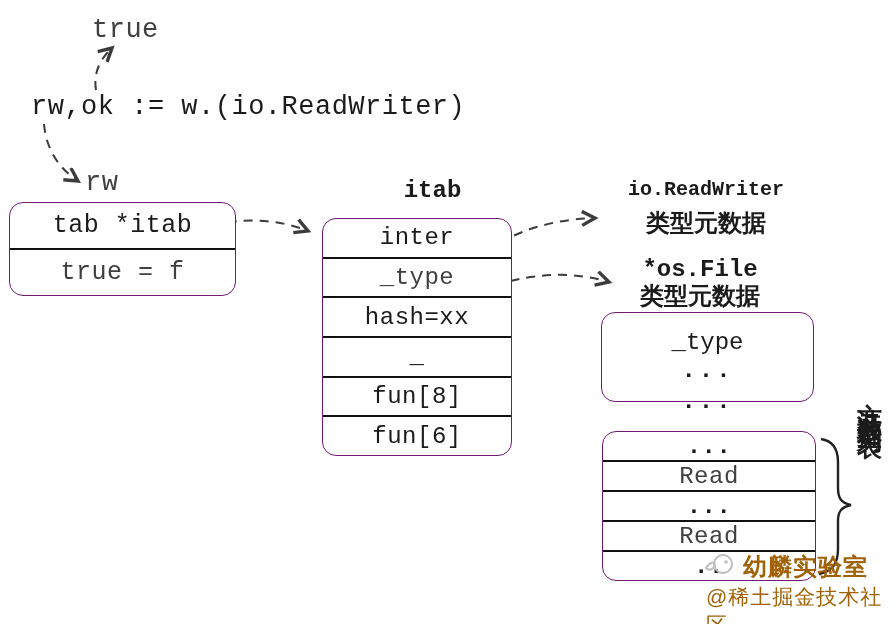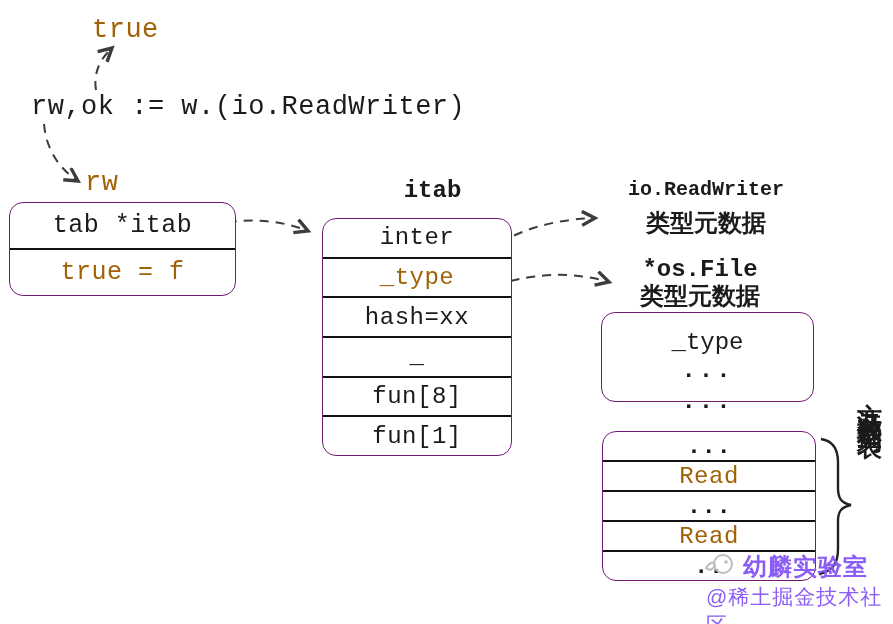--- a/index.html
+++ b/index.html
@@ -6,21 +6,21 @@
   #stage{
     position:relative;
     width:893px;height:624px;
     background:#ffffff;
     overflow:hidden;
     font-family:"Liberation Mono","DejaVu Sans Mono",monospace;
     color:#1b1b1b;
   }
   .abs{position:absolute;}
   .cjk{font-family:"Liberation Sans","DejaVu Sans",sans-serif;}
-  .red{color:#a16207;}
+  .red{color:#404040;}
   .code-top{font-size:27px;letter-spacing:.5px;white-space:pre;}
   .center{text-align:center;font-weight:bold;}
 
   
   .record{
     border:1px solid #701a75;
     border-radius:14px;
     background:#fff;
     display:flex;flex-direction:column;
     box-sizing:border-box;
@@ -51,21 +51,21 @@
   #method-box{left:602px;top:431px;width:214px;height:150px;}
   #method-box .row{font-size:24px;}
 
   #vert-caption{
     left:853px;top:383px;
     writing-mode:vertical-rl;text-orientation:upright;
     font-size:25px;letter-spacing:5px;line-height:34px;
     font-weight:bold;color:#1b1b1b;
   }
 
-  .watermark{color:#8b5cf6;}
+  .watermark{color:#a16207;}
   #wm-lab{left:743px;top:551px;font-size:24px;font-weight:bold;letter-spacing:1px;}
   #wm-comm{left:706px;top:583px;font-size:21px;letter-spacing:1px;}
   #wm-logo{left:703px;top:551px;width:34px;height:28px;}
 
   #overlay{left:0;top:0;pointer-events:none;}
 </style>
 </head>
 <body>
 
 <div id="stage">
@@ -96,21 +96,21 @@
     <div class="row red">true = f</div>
   </div>
 
   <div id="itab-title" class="abs center">itab</div>
   <div id="itab-box" class="abs record">
     <div class="row">inter</div>
     <div class="row red">_type</div>
     <div class="row">hash=xx</div>
     <div class="row">_</div>
     <div class="row">fun[8]</div>
-    <div class="row">fun[1]</div>
+    <div class="row">fun[6]</div>
   </div>
 
   <div class="abs center" id="rw-type-label">io.ReadWriter</div>
   <div class="abs center cjk" id="rw-type-caption">类型元数据</div>
   <div class="abs center" id="os-type-label">*os.File</div>
   <div class="abs center cjk" id="os-type-caption">类型元数据</div>
 
   <div id="dyn-box" class="abs record">
     <div class="line">_type</div>
     <div class="line dots">...</div>

